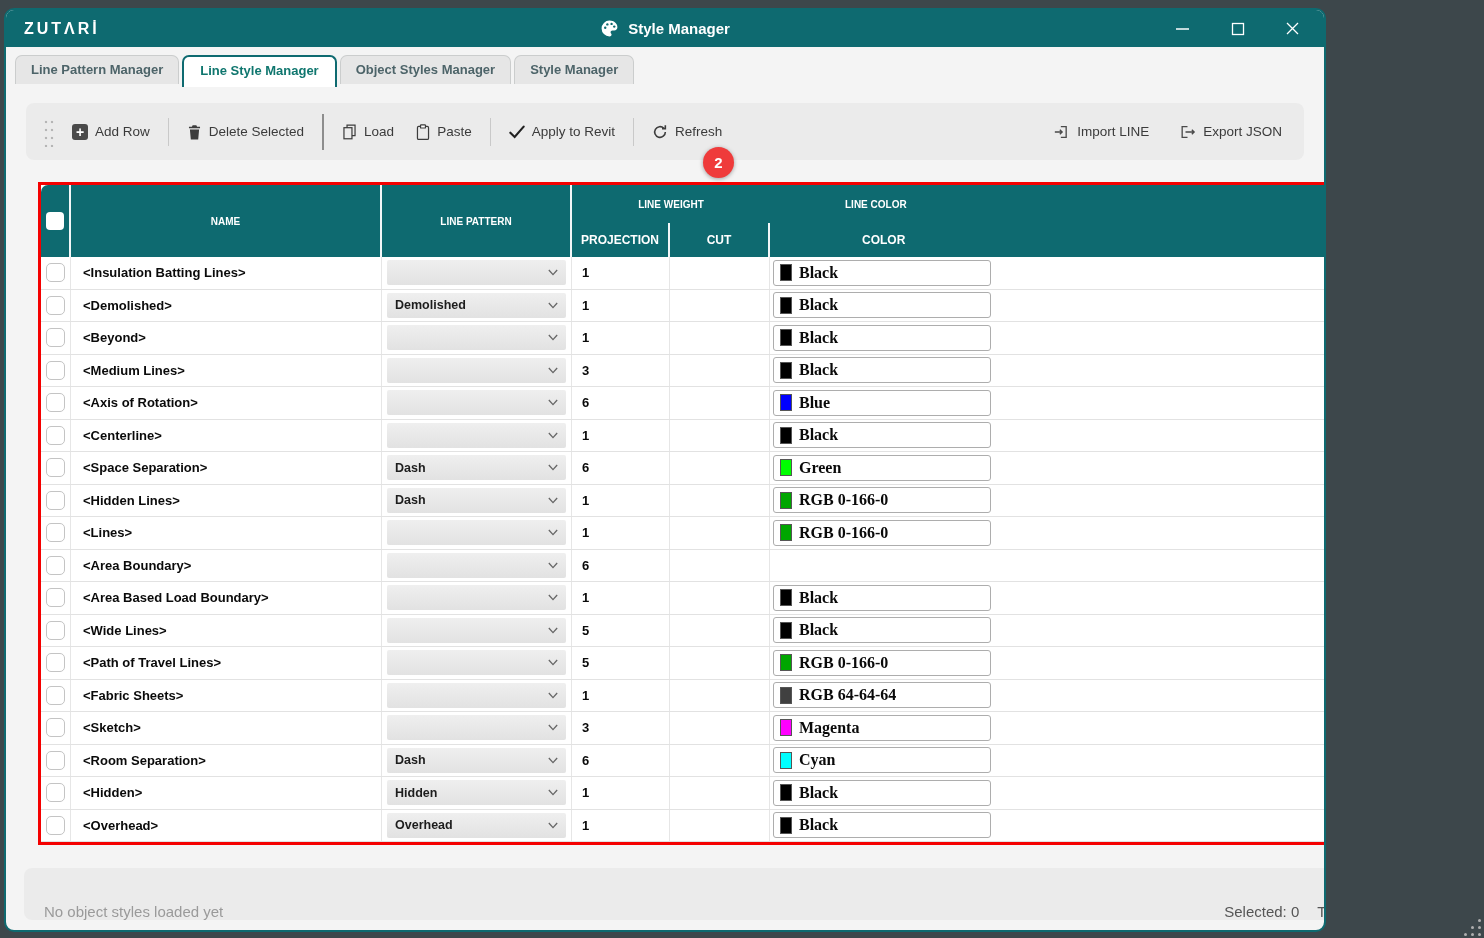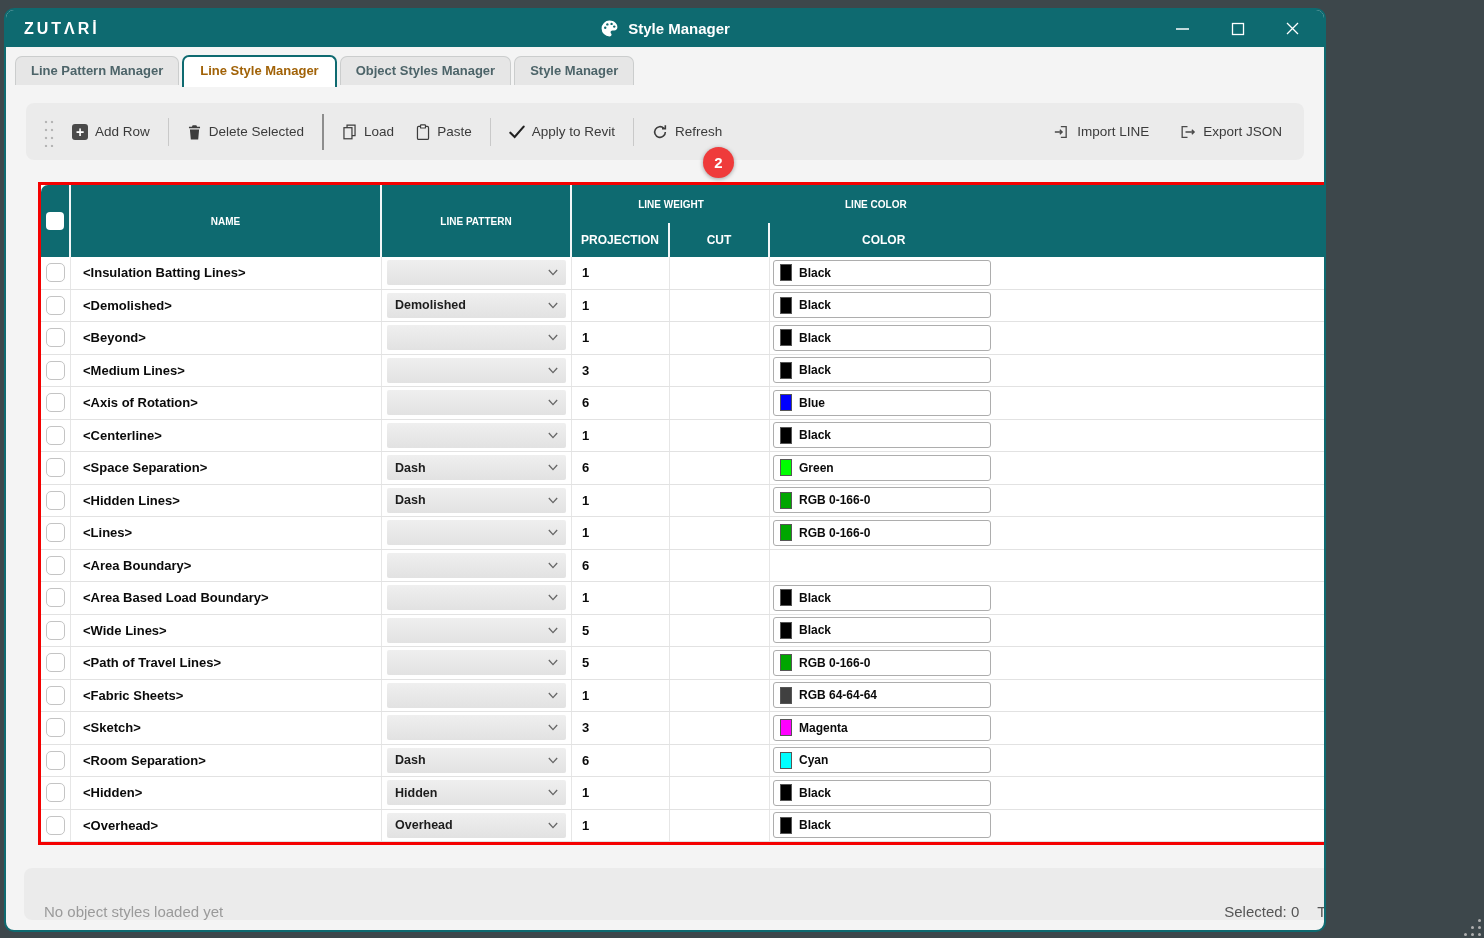--- a/index.html
+++ b/index.html
@@ -13,29 +13,29 @@
 
   
   .titlebar { position:relative; height:37px; background:#0e6a70; display:flex; align-items:center; }
   .logo { color:#fff; font-size:16px; font-weight:bold; letter-spacing:3px; padding-left:18px; }
   .title-center { position:absolute; left:0; right:0; top:0; bottom:0; display:flex; align-items:center; justify-content:center; gap:9px; pointer-events:none; }
   .title-center span { color:#fff; font-size:15px; font-weight:600; }
   .win-controls { margin-left:auto; display:flex; align-items:center; gap:40px; padding-right:24px; }
   .win-btn { width:15px; height:15px; display:flex; align-items:center; justify-content:center; cursor:pointer; }
 
   
-  .tabbar { display:flex; gap:3px; padding:8px 0 0 9px; align-items:center; }
+  .tabbar { display:flex; gap:3px; padding:8px 0 0 9px; align-items:flex-start; }
   .tab {
     background:#e6e6e6; border:1px solid #cbcdcd; border-bottom:none;
     border-radius:7px 7px 0 0; padding:6px 15px 7px; font-size:13px; font-weight:600;
     color:#4d6469; cursor:pointer;
   }
   .tab.active {
     background:#fff; border:2px solid #0e6a70; border-bottom:none;
-    color:#a16207; padding:6px 16px 9px; margin-bottom:-2px; position:relative; z-index:2;
+    color:#0f766e; padding:6px 16px 9px; margin-bottom:-2px; position:relative; z-index:2;
   }
 
   
   .toolbar {
     margin:18px 20px 0; height:57px; background:#ebebeb; border-radius:8px;
     display:flex; align-items:center; padding:0 22px 0 16px;
   }
   .tool-group { display:flex; align-items:center; gap:14px; }
   .tool-group.right { margin-left:auto; gap:30px; }
   .tool-btn { display:flex; align-items:center; gap:7px; font-size:13.5px; color:#3b3b3b; cursor:pointer; white-space:nowrap; }
@@ -84,21 +84,21 @@
   .select {
     width:100%; height:25px; background:linear-gradient(#efefef,#e2e2e2); border-radius:2px;
     display:flex; align-items:center; cursor:pointer; padding:3px 8px; gap:4px;
   }
   .sel-txt { flex:1; font-size:12.5px; color:#1d1d1d; font-weight:600; overflow:hidden; white-space:nowrap; }
   .colorbox {
     width:218px; height:26px; background:#fff; border:1px solid #adadad; border-radius:3px;
     display:flex; align-items:center; gap:7px; padding-left:6px; cursor:pointer;
   }
   .swatch { width:12px; height:17px; border:1px solid #555; flex:none; }
-  .clabel { font-size:12px; font-weight:bold; color:#0a0a0a; white-space:nowrap; }
+  .clabel { font-size:16px; font-weight:bold; color:#0a0a0a; white-space:nowrap;font-family:Liberation Serif, serif; }
 
   .vscroll { position:absolute; right:0; top:0; bottom:0; width:10px; background:#f1f1f1; }
   .vthumb { position:absolute; right:0; top:2px; width:10px; height:532px; background:#979797; border-radius:2px; cursor:grab; }
 
   
   .footer {
     position:absolute; left:18px; top:858px; width:1440px; height:52px; background:#ebebeb;
     border-radius:8px; display:flex; align-items:flex-end; padding:0 20px; 
   }
   .footer-status { font-size:15px; color:#9a9a9a; }

